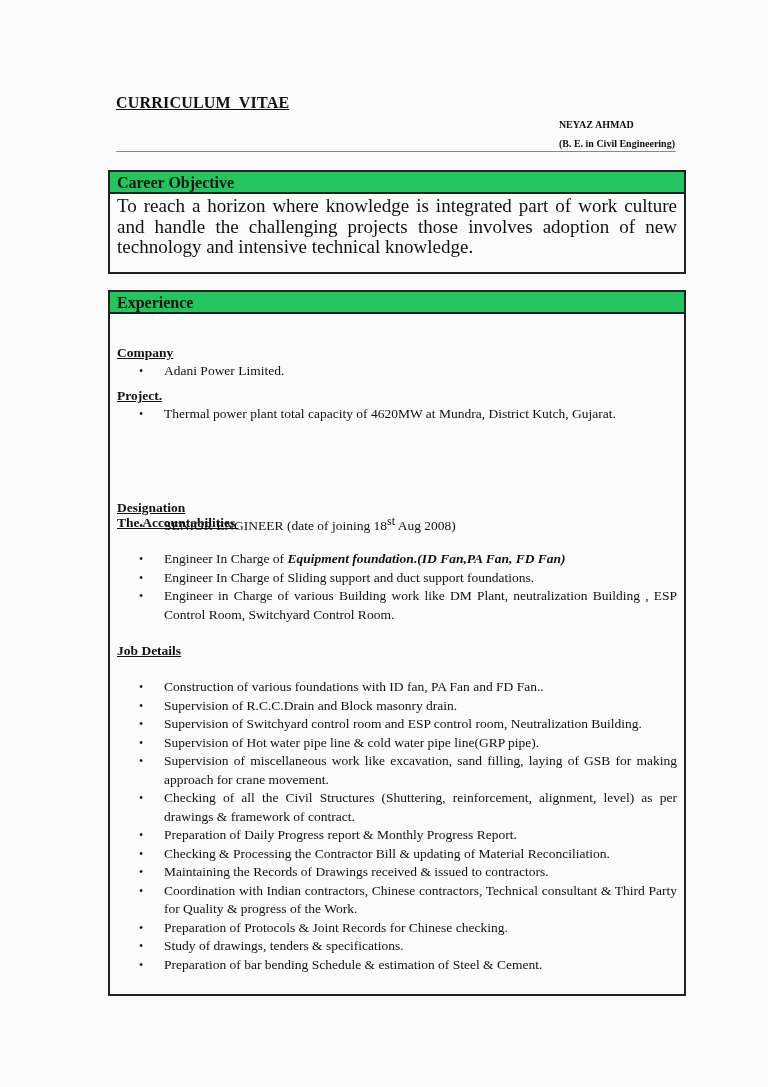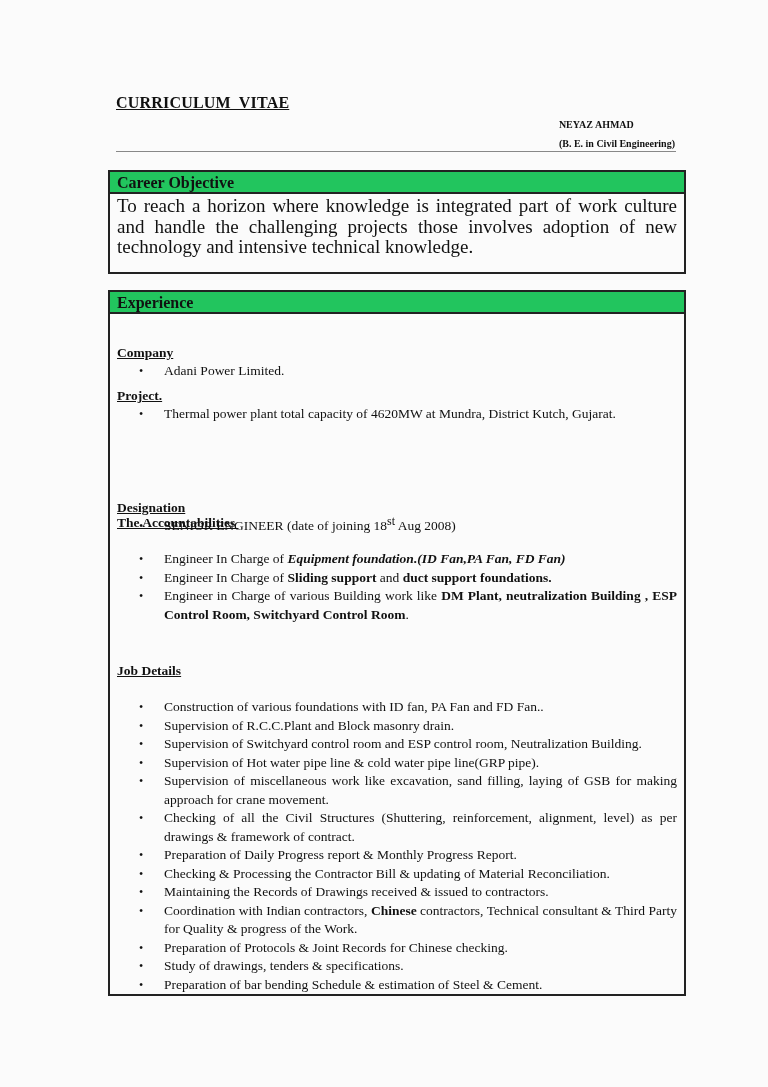--- a/index.html
+++ b/index.html
@@ -37,21 +37,21 @@
     #objective { top: 170px; height: 100px; }
     #objective .box-body { text-align: justify; line-height: 20.5px; }
     #experience { top: 290px; height: 702px; }
     .sub { font-weight: bold; text-decoration: underline; font-size: 13.5px; line-height: 18px; }
     ul { margin: 0; padding: 0; list-style: none; }
     li {
       position: relative; padding-left: 47px; line-height: 18.5px; font-size: 13.5px;
       text-align: justify;
     }
     li .bullet { position: absolute; left: 22px; top: 0; font-size: 12px; }
-    .b { font-weight: bold; }
+    .b { font-weight: normal; }
     .bi { font-weight: bold; font-style: italic; }
     sup { font-size: 12px; line-height: 0; }
     .sec { position: absolute; left: 7px; right: 7px; }
   </style>
 </head>
 <body>
 
 <div class="title">CURRICULUM  VITAE</div>
 <div class="name-block">
   <div class="name">NEYAZ AHMAD</div>
@@ -90,25 +90,25 @@
 
   <div class="sec" style="top:222px;">
     <div class="sub" style="white-space:pre;">The Accountabilities </div>
     <ul style="margin-top:18px;">
       <li><span class="bullet">•</span><span>Engineer In Charge of </span><span class="bi">Equipment foundation.(ID Fan,PA Fan, FD Fan)</span></li>
       <li><span class="bullet">•</span><span>Engineer In Charge of </span><span class="b">Sliding support</span><span> and </span><span class="b">duct support foundations.</span></li>
       <li><span class="bullet">•</span><span>Engineer in Charge of various Building work like </span><span class="b">DM Plant, neutralization Building , ESP Control Room, Switchyard Control Room</span><span>.</span></li>
     </ul>
   </div>
 
-  <div class="sec" style="top:370px;">
+  <div class="sec" style="top:350px;">
     <div class="sub">Job Details</div>
     <ul style="margin-top:18px;">
       <li><span class="bullet">•</span><span>Construction of various foundations with ID fan, PA Fan and FD Fan..</span></li>
-      <li><span class="bullet">•</span><span>Supervision of R.C.C.Plant and Block masonry drain.</span></li>
+      <li><span class="bullet">•</span><span>Supervision of R.C.C.Drain and Block masonry drain.</span></li>
       <li><span class="bullet">•</span><span>Supervision of Switchyard control room and ESP control room, Neutralization Building.</span></li>
       <li><span class="bullet">•</span><span>Supervision of Hot water pipe line &amp; cold water pipe line(GRP pipe).</span></li>
       <li><span class="bullet">•</span><span>Supervision of miscellaneous work like excavation, sand filling, laying of GSB for making approach for crane movement.</span></li>
       <li><span class="bullet">•</span><span>Checking of all the Civil Structures (Shuttering, reinforcement, alignment, level) as per drawings &amp; framework of contract.</span></li>
       <li><span class="bullet">•</span><span>Preparation of Daily Progress report &amp; Monthly Progress Report.</span></li>
       <li><span class="bullet">•</span><span>Checking &amp; Processing the Contractor Bill &amp; updating of Material Reconciliation.</span></li>
       <li><span class="bullet">•</span><span>Maintaining the Records of Drawings received &amp; issued to contractors.</span></li>
       <li><span class="bullet">•</span><span>Coordination with Indian contractors, </span><span class="b">Chinese</span><span> contractors, Technical consultant &amp; Third Party for Quality &amp; progress of the Work.</span></li>
       <li><span class="bullet">•</span><span>Preparation of Protocols &amp; Joint Records for Chinese checking.</span></li>
       <li><span class="bullet">•</span><span>Study of drawings, tenders &amp; specifications.</span></li>

